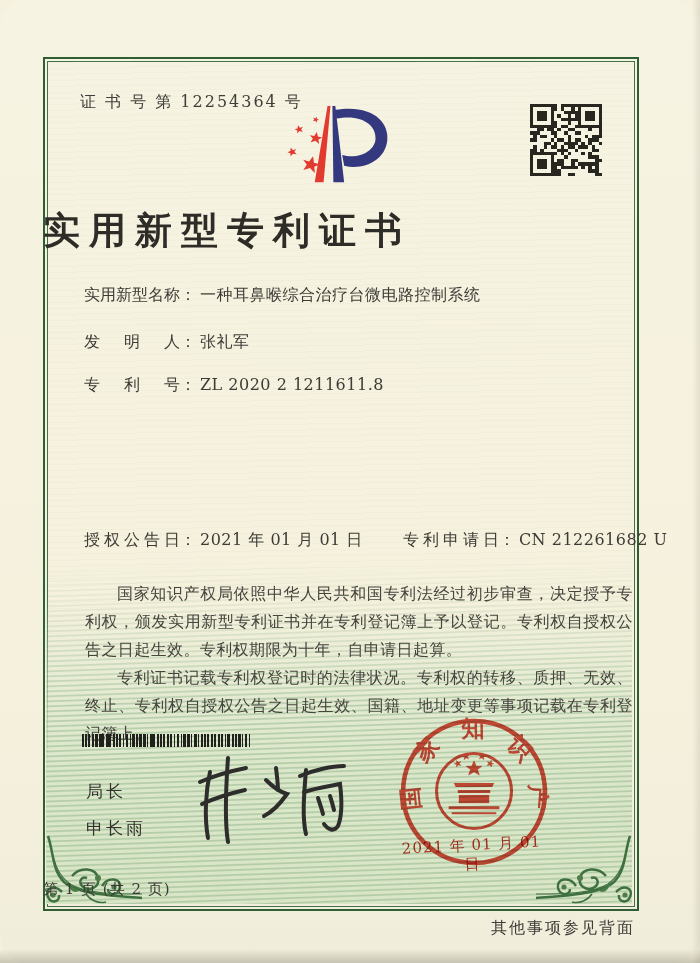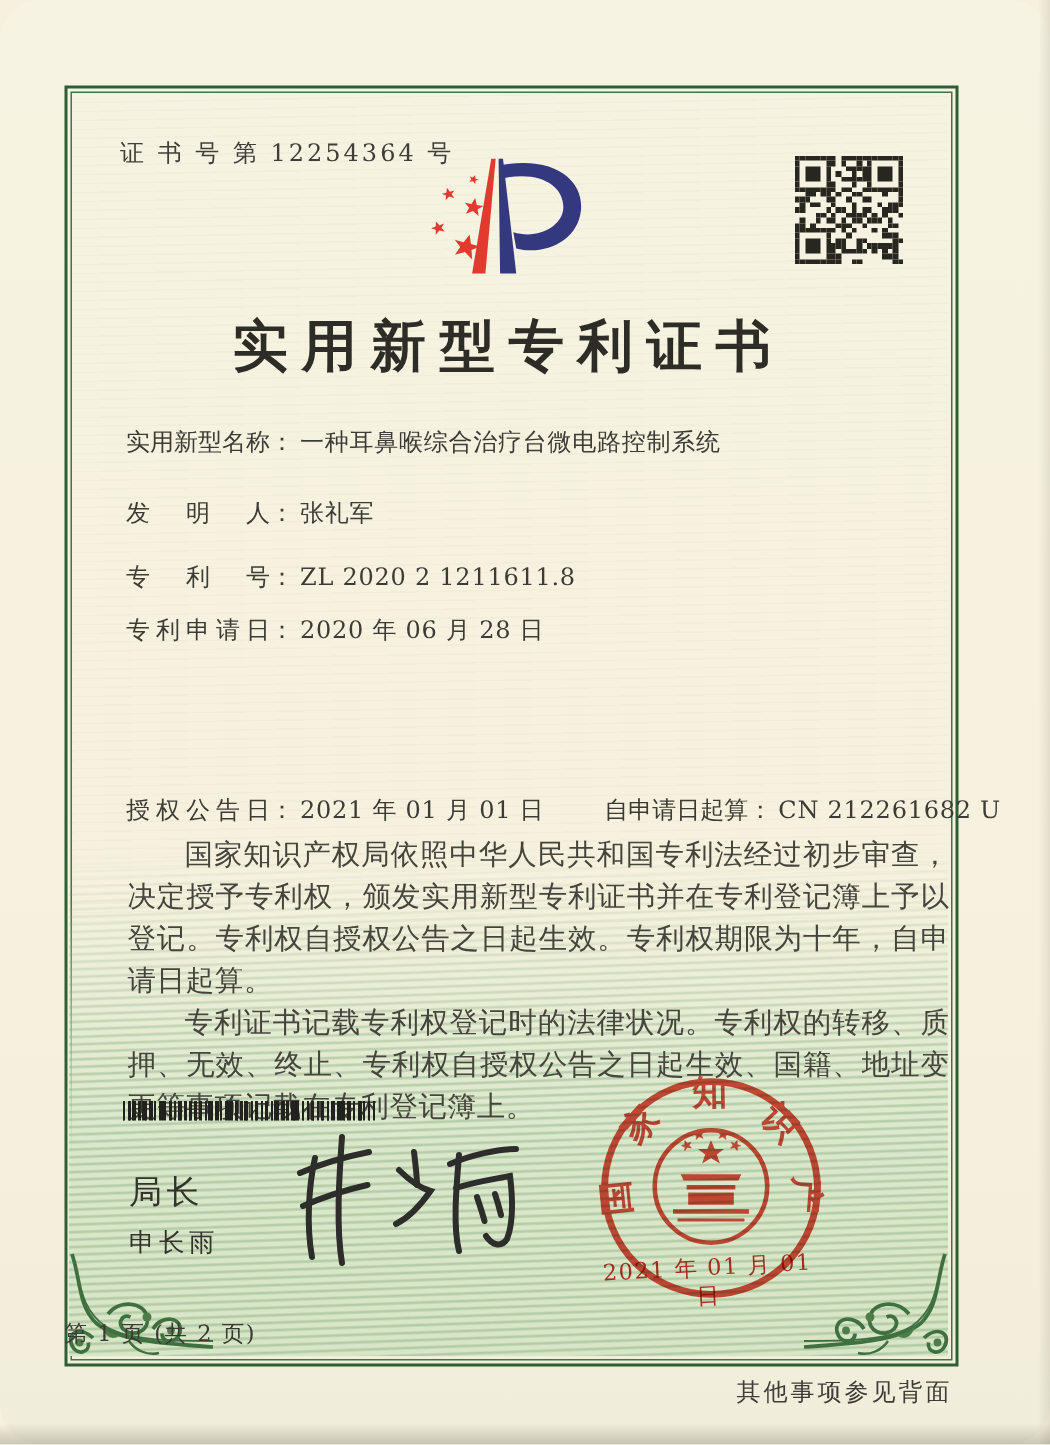--- a/index.html
+++ b/index.html
@@ -26,39 +26,39 @@
   .texture{position:absolute;left:46px;top:60px;width:586px;height:560px;opacity:.10;
        background:repeating-linear-gradient(179deg,rgba(140,160,130,0) 0 2px,rgba(140,160,130,.5) 2px 3px,rgba(140,160,130,0) 3px 6px);}
 
   .cert-no{position:absolute;left:80px;top:92px;font-size:16px;letter-spacing:2px;color:#3f3e38;}
 
   .logo{position:absolute;left:282px;top:100px;width:140px;height:98px;}
   .qr{position:absolute;left:530px;top:104px;width:72px;height:72px;display:grid;
       grid-template-columns:repeat(21,1fr);grid-template-rows:repeat(21,1fr);background:#f5f2e1;}
   .qr .qm{background:#28271f;}
 
-  .title{position:absolute;left:43px;top:206px;width:592px;text-align:center;
+  .title{position:absolute;left:43px;top:206px;width:592px;
          font-size:37px;font-weight:600;letter-spacing:9px;color:#2e2c27;}
 
   .row{position:absolute;left:84px;font-size:16px;line-height:22px;color:#3c3b35;white-space:nowrap;}
   .lbl{display:inline-block;width:96px;text-align:justify;text-align-last:justify;vertical-align:top;}
   .val{margin-left:4px;letter-spacing:.5px;}
   .pair2{margin-left:40px;}
 
-  .body-text{position:absolute;left:85px;top:556px;width:548px;font-size:19px;line-height:28px;
+  .body-text{position:absolute;left:85px;top:580px;width:548px;font-size:16px;line-height:28px;
              color:#45443d;letter-spacing:.4px;text-align:justify;}
   .body-text p{margin:0;text-indent:2em;}
 
   .barcode{position:absolute;left:82px;top:734px;width:168px;height:13px;
      background:
        repeating-linear-gradient(90deg,#21211d 0 1.6px,rgba(0,0,0,0) 1.6px 3.4px),
        repeating-linear-gradient(90deg,#21211d 0 1px,rgba(0,0,0,0) 1px 6.3px),
        repeating-linear-gradient(90deg,rgba(0,0,0,0) 0 4px,#21211d 4px 5.2px,rgba(0,0,0,0) 5.2px 11px);}
 
-  .director-title{position:absolute;left:86px;top:780px;font-size:22px;letter-spacing:3px;color:#33322c;}
+  .director-title{position:absolute;left:86px;top:780px;font-size:17px;letter-spacing:3px;color:#33322c;}
   .director-name{position:absolute;left:86px;top:817px;font-size:17px;letter-spacing:3px;color:#33322c;}
   .signature{position:absolute;left:188px;top:746px;width:165px;height:105px;}
 
   .seal{position:absolute;left:398px;top:716px;width:152px;height:152px;opacity:.9;mix-blend-mode:multiply;}
   .seal-date{position:absolute;left:396px;top:836px;width:152px;text-align:center;font-size:15px;
              color:#c8362a;letter-spacing:1px;transform:rotate(-3deg);mix-blend-mode:multiply;}
 
   .page-num{position:absolute;left:43px;top:880px;width:592px;text-align:left;font-size:15px;color:#3a3933;letter-spacing:1px;}
   .back-note{position:absolute;left:43px;top:918px;width:592px;text-align:right;font-size:16px;color:#3d3c36;letter-spacing:2px;}
 
@@ -544,25 +544,22 @@
 
   <div class="row" style="top:284px">
     <span class="lbl">实用新型名称</span><span>：</span><span class="val">一种耳鼻喉综合治疗台微电路控制系统</span>
   </div>
   <div class="row" style="top:331px">
     <span class="lbl">发明人</span><span>：</span><span class="val">张礼军</span>
   </div>
   <div class="row" style="top:374px">
     <span class="lbl">专利号</span><span>：</span><span class="val">ZL 2020 2 1211611.8</span>
   </div>
-  <div class="row" style="top:409px">
-    <span class="lbl">专利申请日</span><span>：</span><span class="val">2020 年 06 月 28 日</span>
-  </div>
   <div class="row" style="top:529px">
-    <span class="lbl">授权公告日</span><span>：</span><span class="val">2021 年 01 月 01 日</span><span class="pair2"><span class="lbl">自申请日起算</span><span>：</span><span class="val">CN 212261682 U</span></span>
+    <span class="lbl">授权公告日</span><span>：</span><span class="val">2021 年 01 月 01 日</span><span class="pair2"><span class="lbl">专利申请日</span><span>：</span><span class="val">CN 212261682 U</span></span>
   </div>
 
   <div class="body-text">
     <p>国家知识产权局依照中华人民共和国专利法经过初步审查，决定授予专利权，颁发实用新型专利证书并在专利登记簿上予以登记。专利权自授权公告之日起生效。专利权期限为十年，自申请日起算。</p>
     <p>专利证书记载专利权登记时的法律状况。专利权的转移、质押、无效、终止、专利权自授权公告之日起生效、国籍、地址变更等事项记载在专利登记簿上。</p>
   </div>
 
   <div class="barcode"></div>
 
   <div class="director-title">局长</div>

